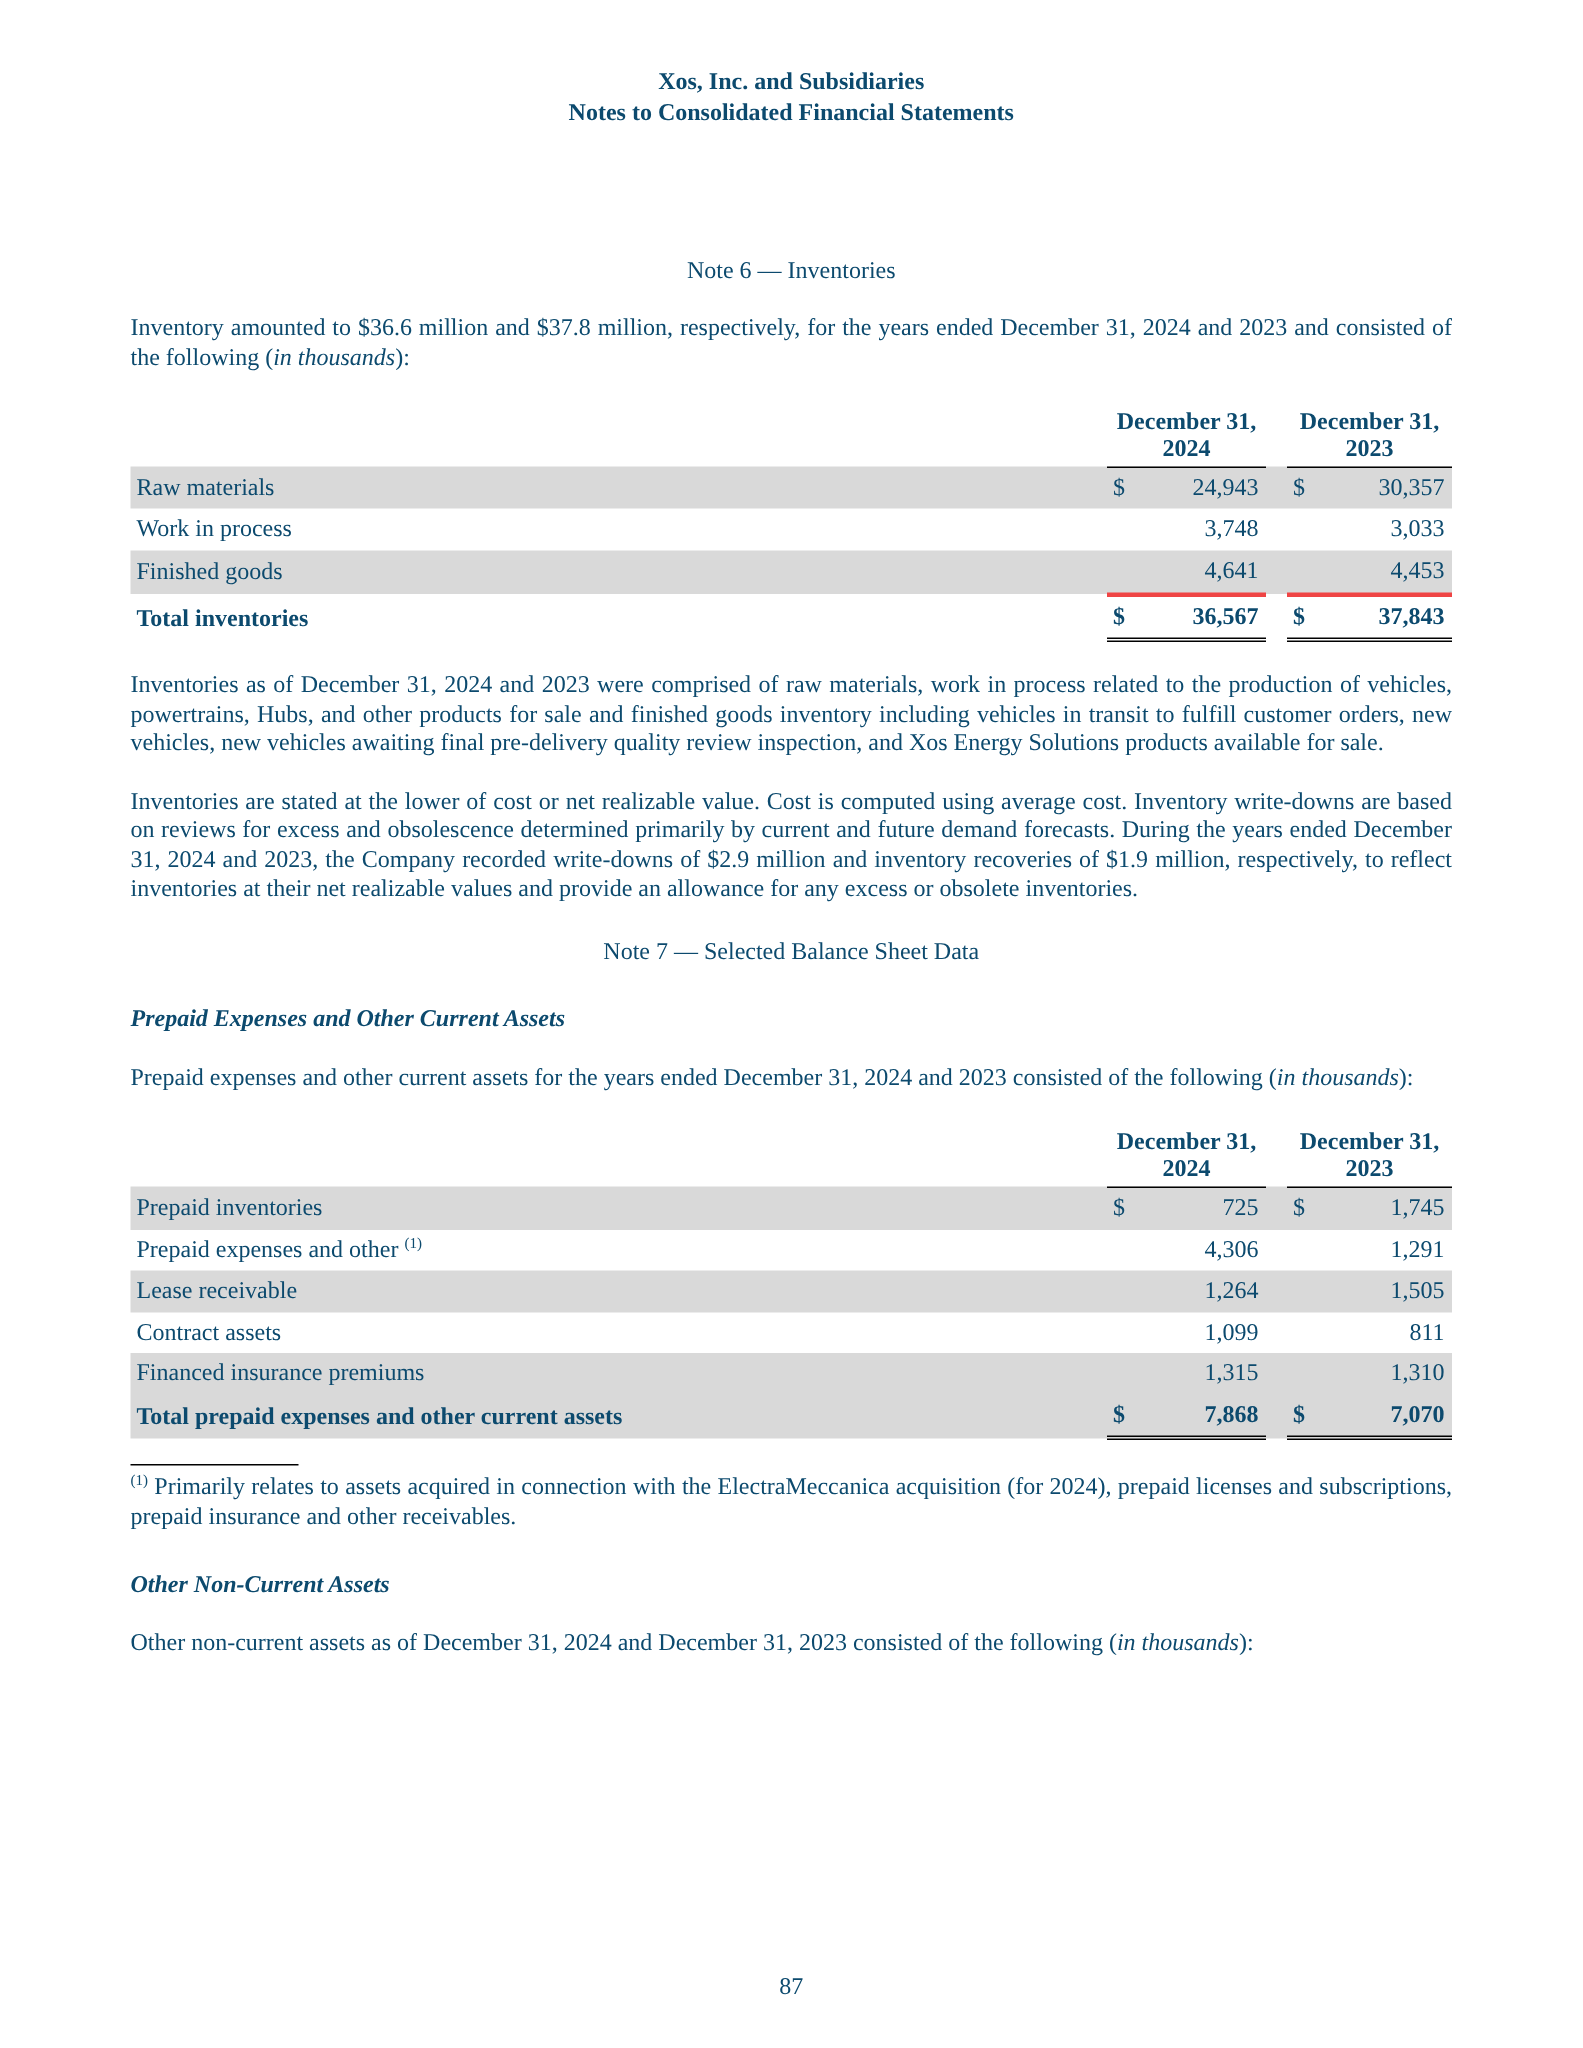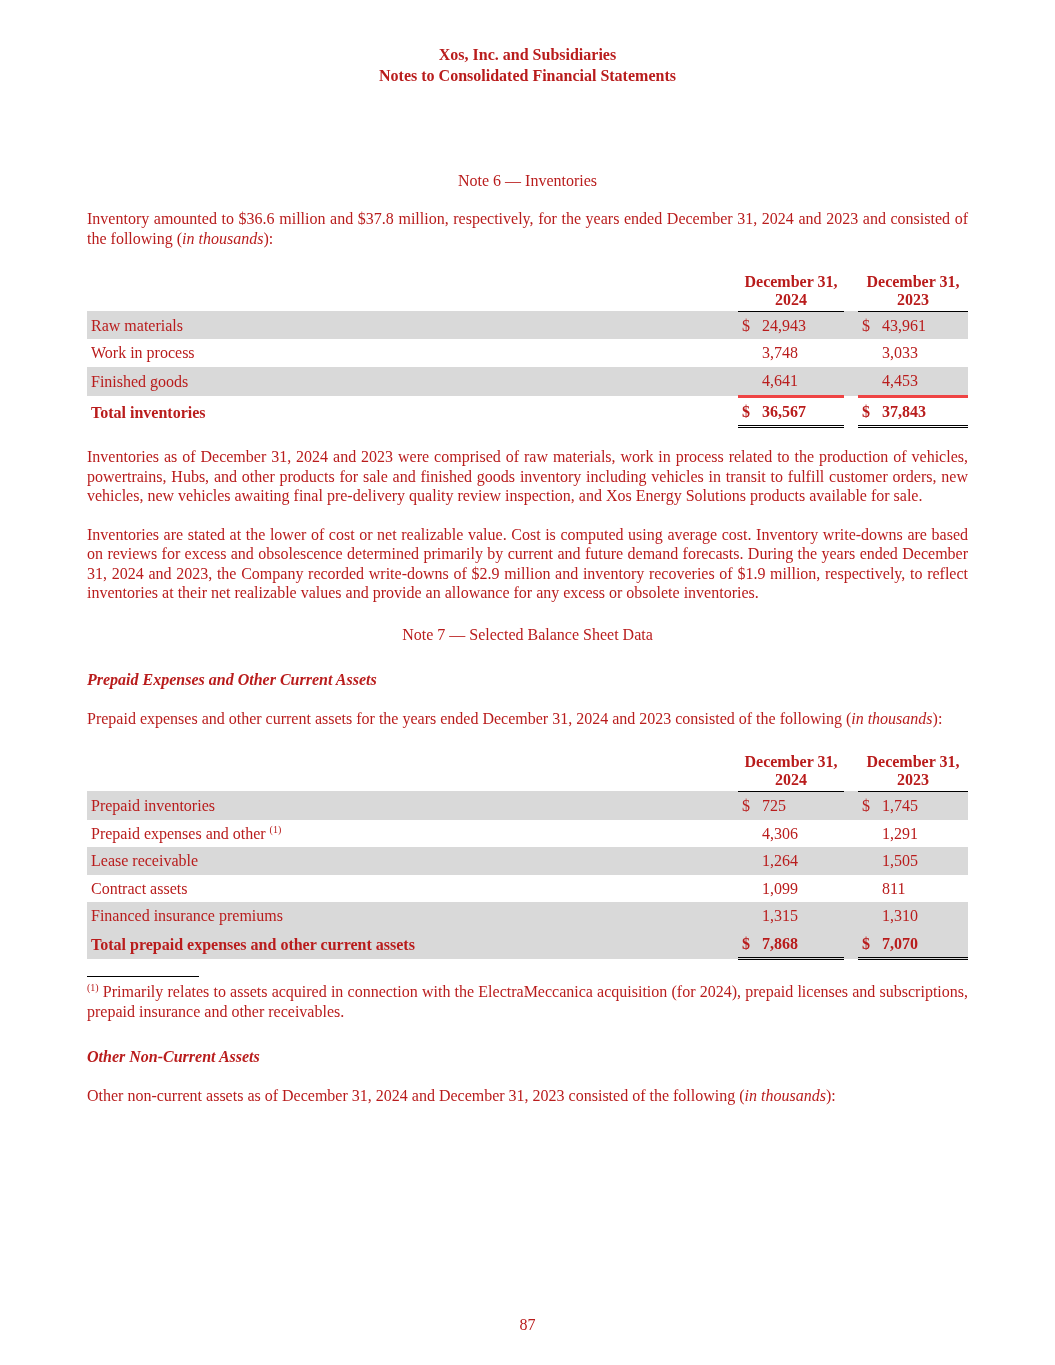--- a/index.html
+++ b/index.html
@@ -7,21 +7,21 @@
     position: relative;
     width: 1055px;
     height: 1365px;
     margin: 0 auto;
     background: #ffffff;
     box-sizing: border-box;
     padding: 45px 87px 0 87px;
     font-family: "Liberation Serif", serif;
     font-size: 16px;
     line-height: 1.22;
-    color: #b91c1c;
+    color: #0c4a6e;
   }
   .doc-header { text-align: center; font-weight: bold; }
   .doc-header div { line-height: 1.3; }
 
   .note-heading { font-weight: normal; margin: 0; text-align: center; }
   .note6-heading { margin-top: 84px; }
   .note7-heading { margin-top: 22px; }
 
   .sub-heading { font-weight: bold; font-style: italic; margin: 26px 0 0 0; }
 
@@ -30,21 +30,21 @@
   table.fin {
     width: 100%;
     border-collapse: collapse;
     table-layout: fixed;
     margin-top: 21px;
   }
   .fin th, .fin td { padding: 4px 4px; vertical-align: bottom; }
   .fin th.spacer-hdr, .fin td.gap { padding: 4px 0; }
   .fin td.lbl { text-align: left; }
   .fin td.cur { text-align: left; padding-right: 0; }
-  .fin td.val { text-align: left; padding-right: 5px; }
+  .fin td.val { text-align: right; padding-right: 5px; }
   .fin th.datehdr {
     font-weight: bold;
     text-align: center;
     border-bottom: 1px solid #000;
     padding-bottom: 2px;
   }
   .fin th.datehdr span { display: block; line-height: 1.12; }
   tr.shaded { background: var(--row-shade, #d9d9d9); }
   tr.sum-rule td.cur, tr.sum-rule td.val { border-bottom: 3px solid #ef4444; font-family: Liberation Serif, serif; }
   tr.total-row { font-weight: bold; }
@@ -104,21 +104,21 @@
           </th>
       </tr>
     </thead>
     <tbody>
       <tr class="shaded">
         <td class="lbl">Raw materials</td>
         <td class="cur">$</td>
         <td class="val">24,943</td>
         <td class="gap"></td>
         <td class="cur">$</td>
-        <td class="val">43,961</td>
+        <td class="val">30,357</td>
       </tr>
       <tr>
         <td class="lbl">Work in process</td>
         <td class="cur"></td>
         <td class="val">3,748</td>
         <td class="gap"></td>
         <td class="cur"></td>
         <td class="val">3,033</td>
       </tr>
       <tr class="shaded sum-rule">

